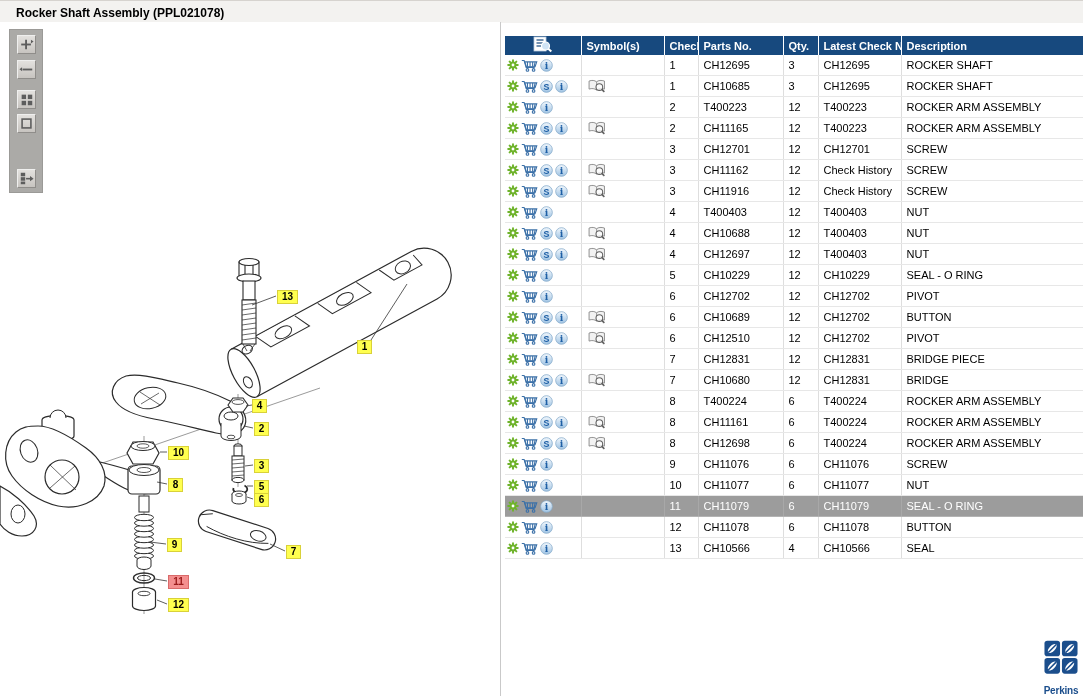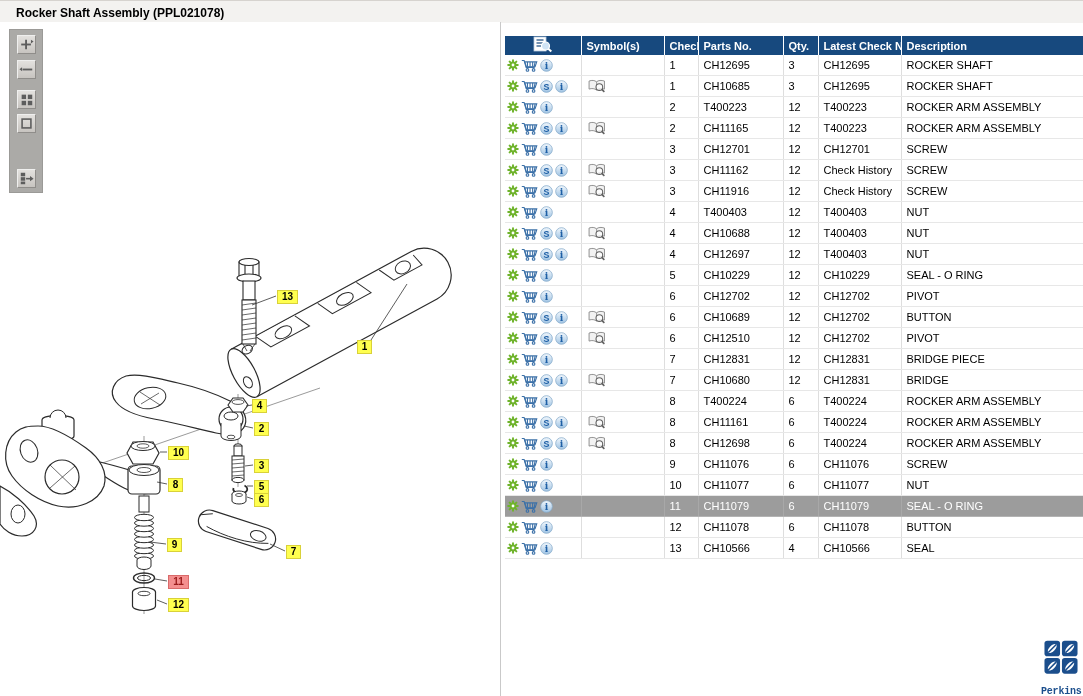--- a/index.html
+++ b/index.html
@@ -37,21 +37,21 @@
      height:19px;padding:0 0 0 5px;border-right:1px solid rgba(255,255,255,.35);overflow:hidden;white-space:nowrap;}
   th.c-icons{padding:0;text-align:center;}
   td{font-size:11px;color:#000;height:20px;padding:0 0 0 5px;border-right:1px solid #dedede;
      border-bottom:1px solid #e7e7e7;white-space:nowrap;overflow:hidden;background:#fff;}
   td.c-icons{padding:0 0 0 2px;}
   td.c-sym{padding:0 0 0 6px;}
   tr.selected td{background:var(--row-selected);color:#fff;border-right-color:#a8a8a8;border-bottom-color:#b3b3b3;}
   .icrow{display:flex;align-items:center;gap:2px;}
   svg.ic{display:block;}
   
-  .logo{position:absolute;left:1041px;top:640px;width:40px;text-align:center;font-family:Liberation Mono, monospace;}
+  .logo{position:absolute;left:1041px;top:640px;width:40px;text-align:center;}
   .logo-text{font-size:10px;font-weight:bold;color:var(--logo-blue);margin-top:1px;letter-spacing:-.2px;}
 </style>
 </head>
 <body>
 
 <svg width="0" height="0" style="position:absolute" aria-hidden="true">
   <defs>
     <linearGradient id="bggrad" x1="0" y1="0" x2="0" y2="1">
       <stop offset="0" stop-color="#f2f8fd"></stop>
         <stop offset="1" stop-color="#9fc3e3"></stop>

